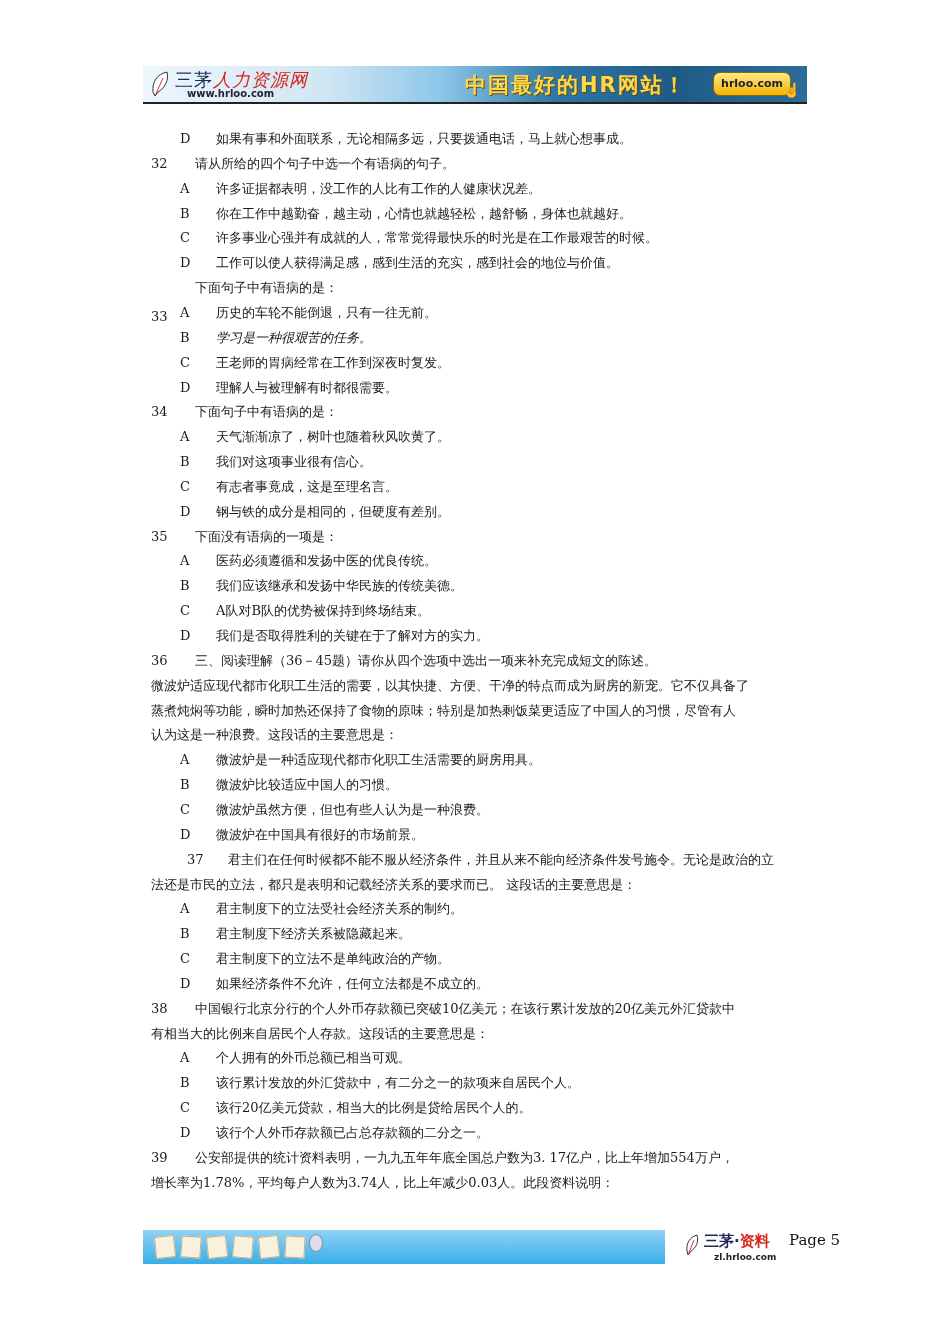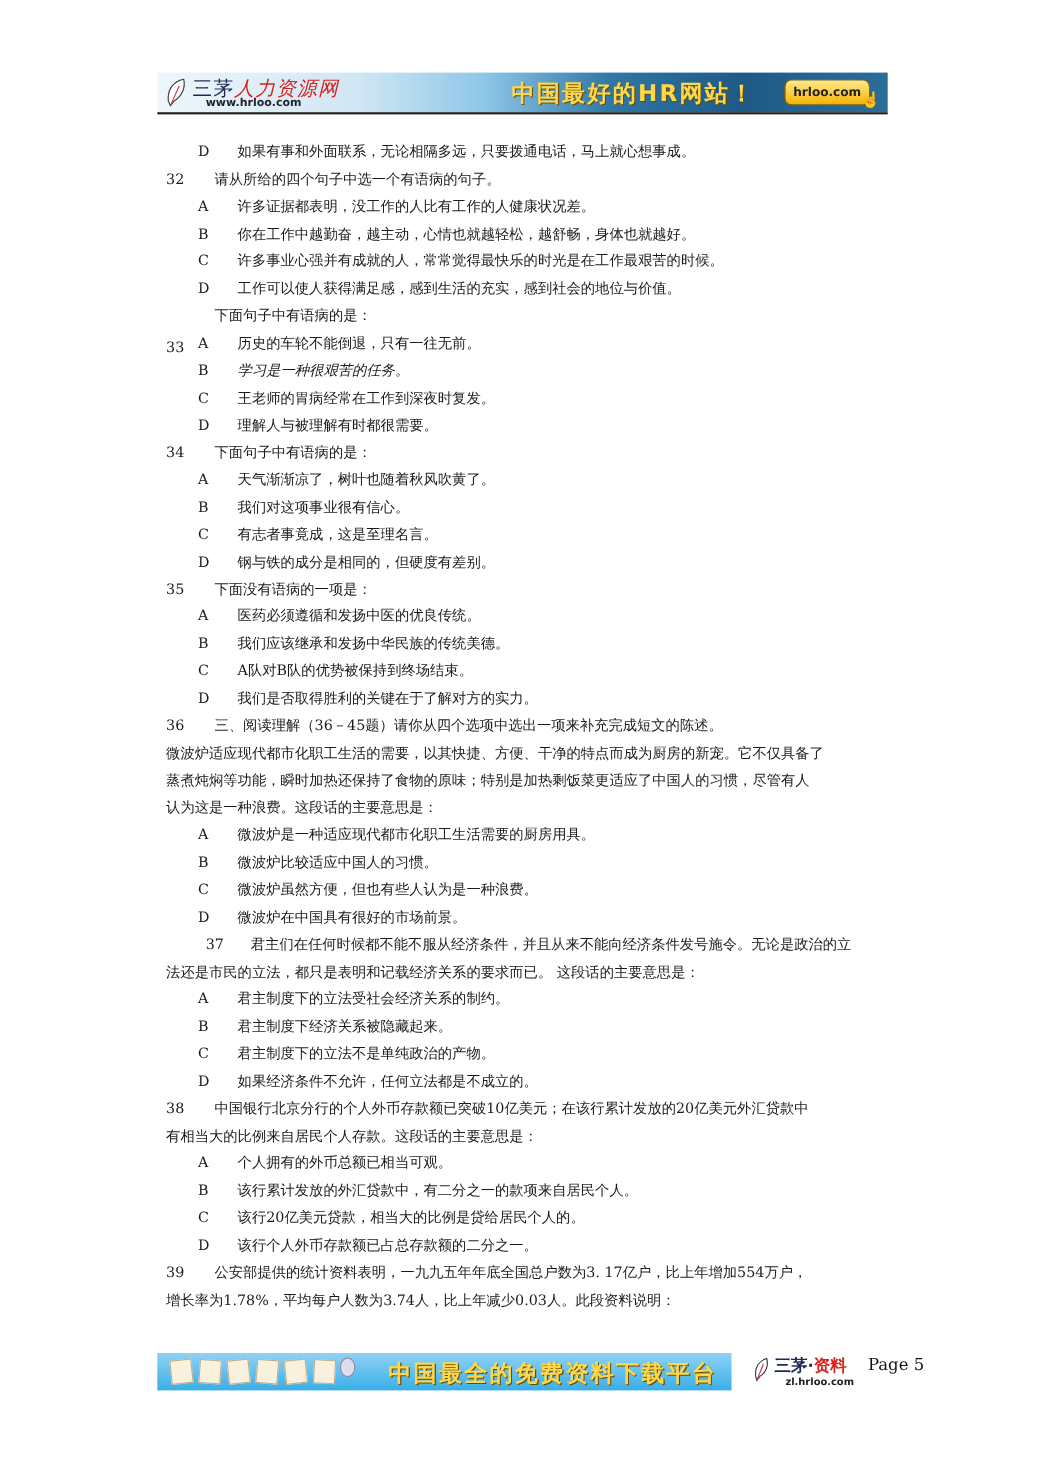--- a/index.html
+++ b/index.html
@@ -138,21 +138,20 @@
 <div class="banner-bottom">
   <div class="cards">
     <div class="card" style="left:8px"></div>
     <div class="card" style="left:34px;transform:rotate(4deg)"></div>
     <div class="card" style="left:60px"></div>
     <div class="card" style="left:86px;transform:rotate(5deg)"></div>
     <div class="card" style="left:112px"></div>
     <div class="card" style="left:138px;transform:rotate(3deg)"></div>
     <div style="position:absolute;left:162px;top:2px;width:12px;height:16px;border-radius:50%;background:#dde;border:1px solid #889;"></div>
   </div>
-  <div class="bottom-slogan">中国最全的免费资料下载平台</div>
 </div>
 
 <div class="zl-logo">
   <svg class="zl-feather" viewBox="0 0 16 22">
     <path d="M13 1 C6 3 2 9 3 17 L4 21 L7 17 C12 14 15 8 13 1 Z" fill="#fff" stroke="#334" stroke-width="1"></path>
     <path d="M4 21 L10 6" stroke="#c33" stroke-width="1"></path>
   </svg>
   <div class="zl-cn">
     <span class="dark">三茅·</span><span class="red">资料</span>
   </div>

